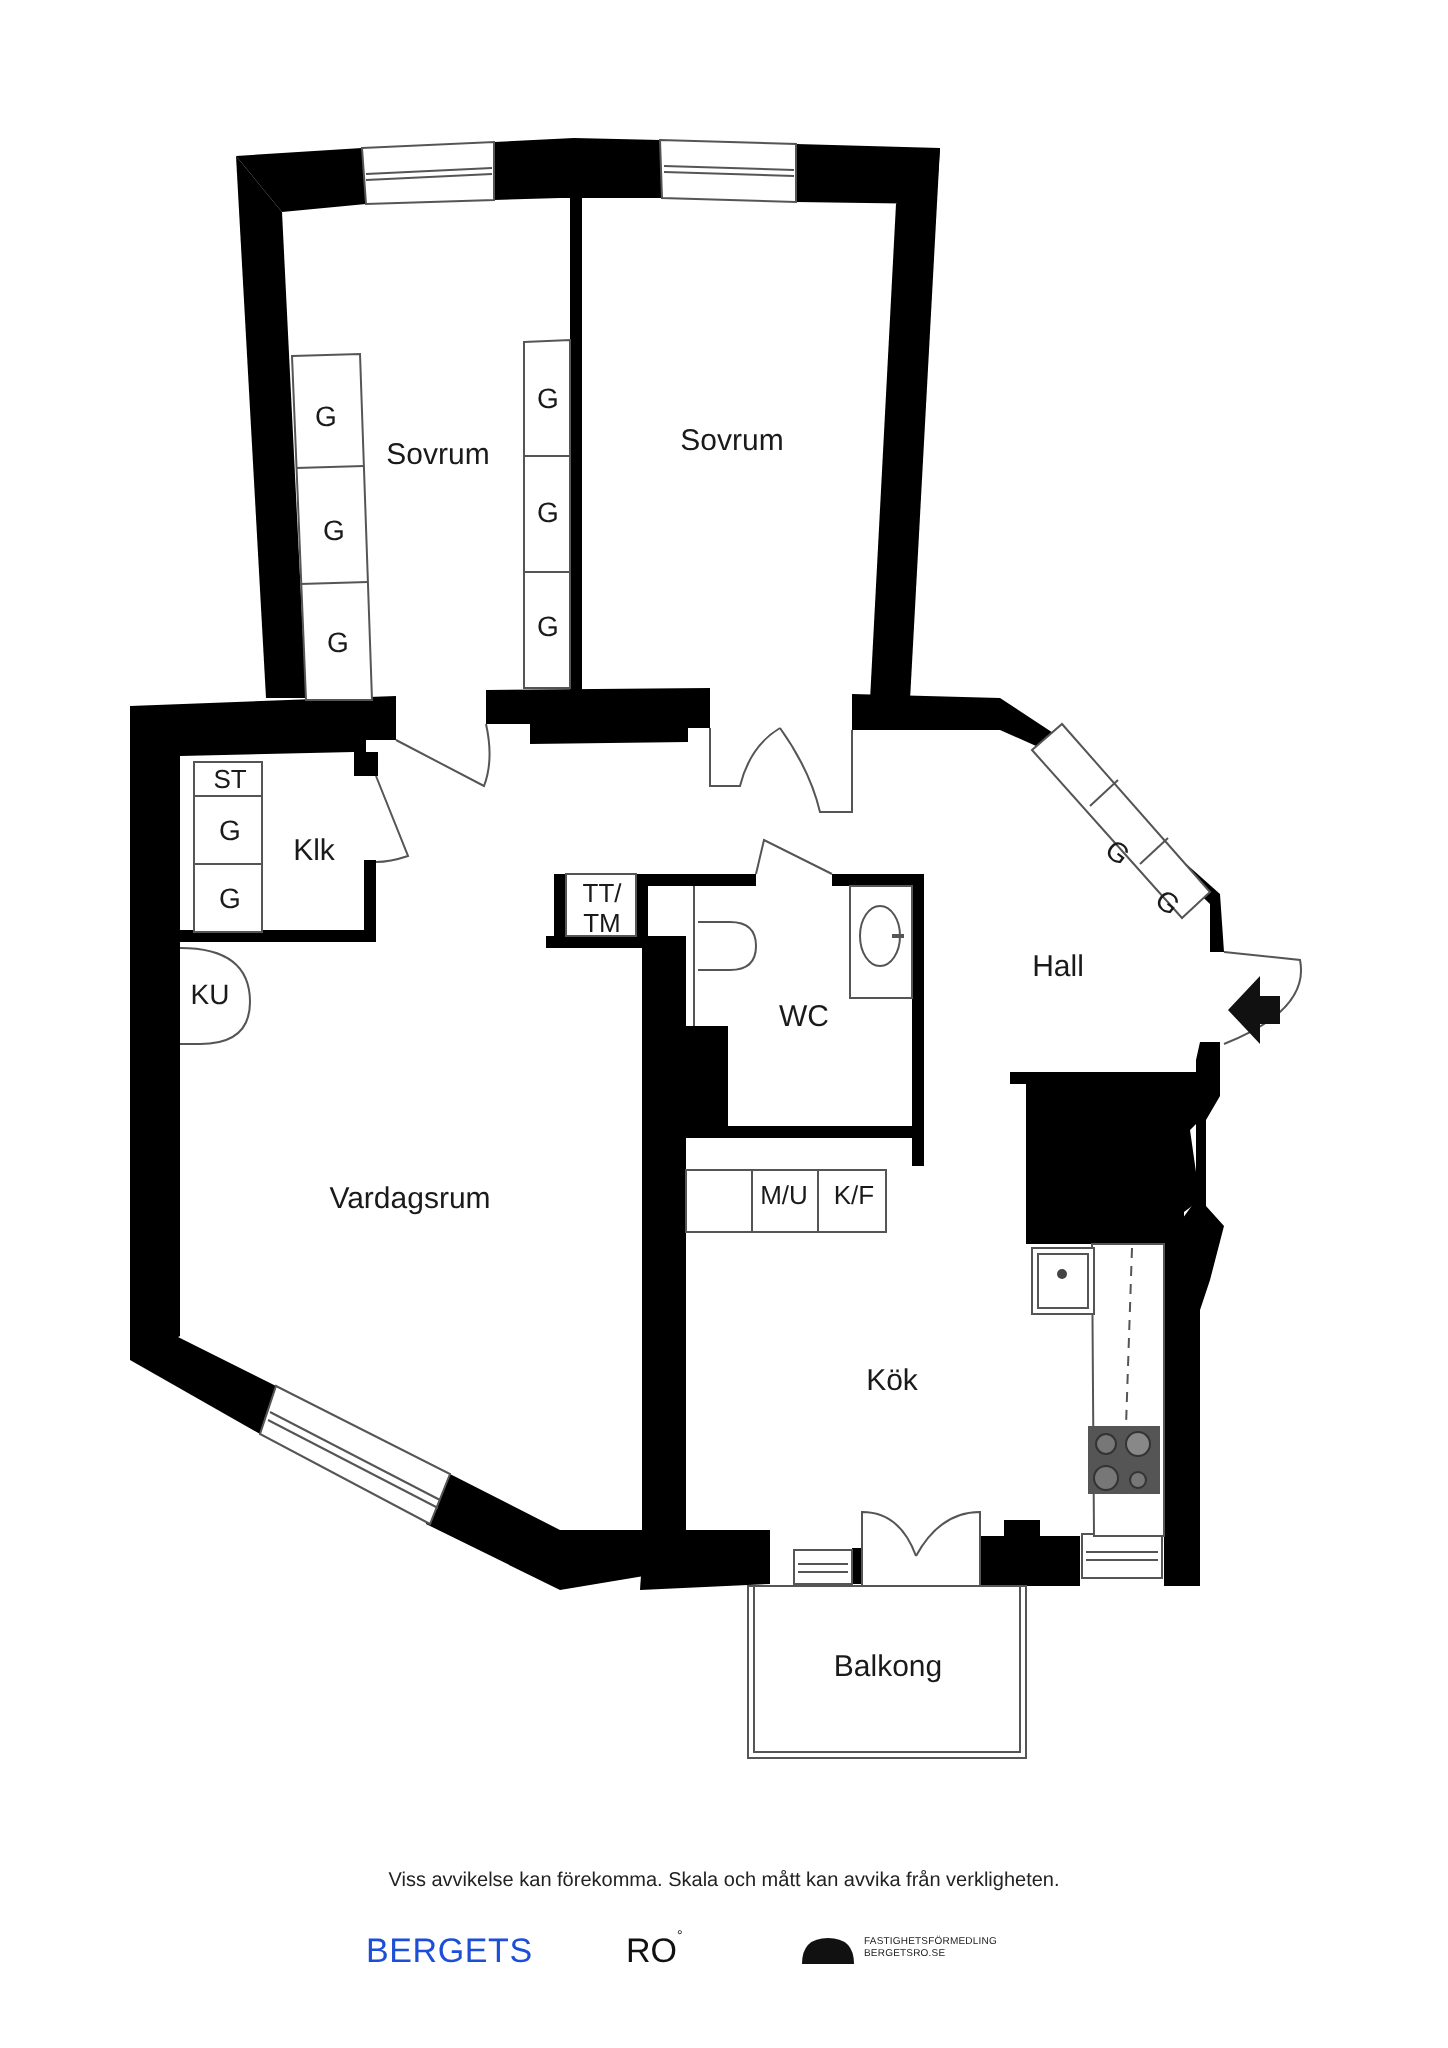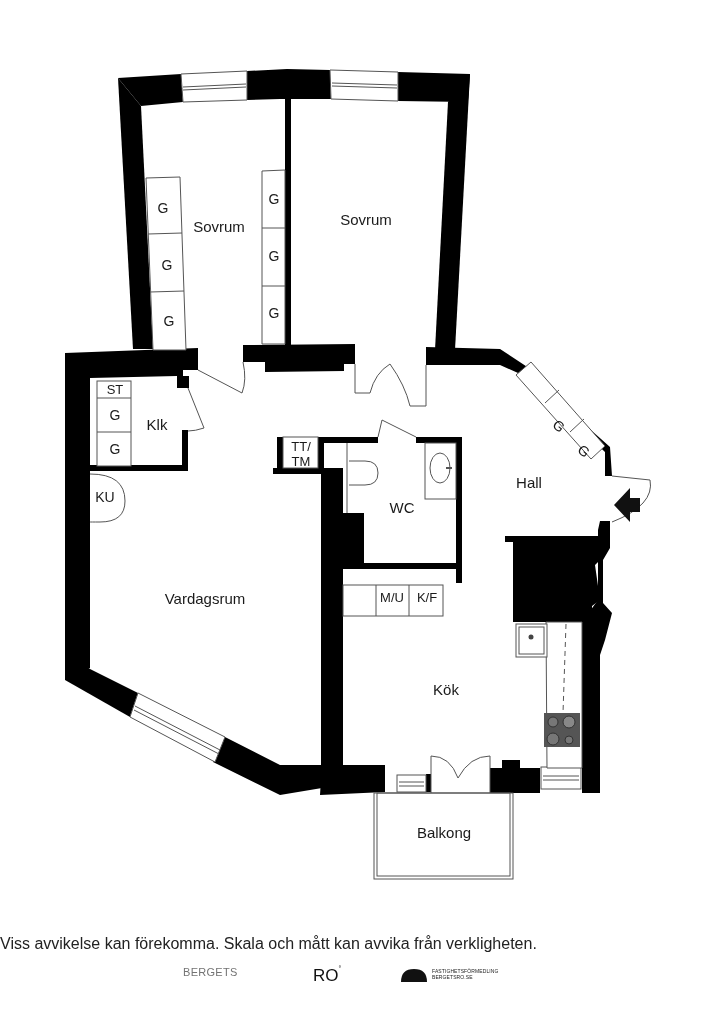--- a/index.html
+++ b/index.html
@@ -3,23 +3,23 @@
   <meta charset="utf-8">
   <style>
     html, body { margin: 0; padding: 0; background: #ffffff; }
     body { width: 724px; height: 1024px; position: relative; overflow: hidden;
            font-family: "Liberation Sans", sans-serif; color: #111; }
     #plan { position: absolute; left: 0; top: 0; width: 724px; height: 1024px; }
     .wall { fill: #000; }
     .thin { fill: none; stroke: #555; stroke-width: 1; }
     .thinw { fill: #fff; stroke: #555; stroke-width: 1; }
     .lbl { font-family: "Liberation Sans", sans-serif; fill: #1a1a1a; }
-    .disclaimer { position: absolute; top: 935px; left: 0; width: 724px; 
-                  font-size: 16px; color: #222; }
-    .logo-left { position: absolute; top: 966px; left: 183px; font-size: 11px; letter-spacing: 0.3px; color: #737373; }
+    .disclaimer { position: absolute; top: 935px; left: 0; width: 724px; text-align: center;
+                  font-size: 10px; color: #222; }
+    .logo-left { position: absolute; top: 966px; left: 183px; font-size: 17px; letter-spacing: 0.3px; color: #1d4ed8; }
     .logo-ro { position: absolute; top: 966px; left: 313px; font-size: 17px; color: #111; }
     .logo-ro sup { font-size: 7px; vertical-align: top; position: relative; top: -1px; }
     .logo-mark { position: absolute; top: 968px; left: 401px; width: 26px; height: 14px; }
     .logo-sub { position: absolute; top: 968px; left: 432px; font-size: 5px; line-height: 6px; color: #222; letter-spacing: 0.1px; }
   </style>
 </head>
 <body>
 
 <svg id="plan" viewBox="0 0 724 1024" xmlns="http://www.w3.org/2000/svg">
 

